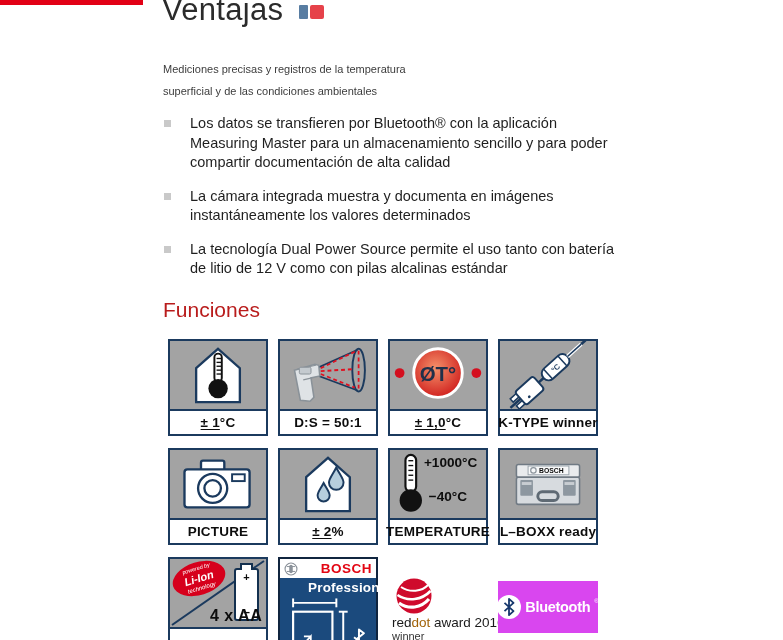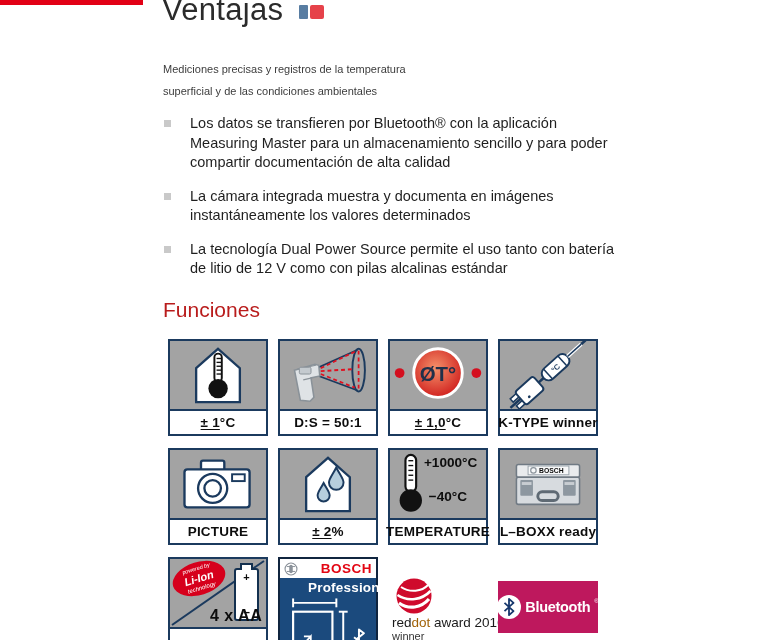--- a/index.html
+++ b/index.html
@@ -49,21 +49,21 @@
   .app-line{color:#fff;font-weight:bold;font-size:13.5px;text-align:center;margin-top:2px;letter-spacing:.2px;padding-left:28px;}
   .app-draw{flex:1;}
   
   .reddot-cell{position:relative;background:#fff;}
   .reddot-text{position:absolute;left:4px;top:59px;font-size:13.5px;color:#1a1a1a;line-height:14px;white-space:nowrap;}
   .reddot-text .bold{font-weight:normal;}
   .reddot-text .red{color:#a16207;font-weight:normal;}
   .reddot-winner{position:absolute;left:4px;top:73px;font-size:11px;color:#333;}
   
   .bt-cell{position:relative;}
-  .bt-box{position:absolute;left:0;top:24px;width:100px;height:52px;background:#be185d;display:flex;align-items:center;justify-content:center;gap:4px;}
+  .bt-box{position:absolute;left:0;top:24px;width:100px;height:52px;background:#d946ef;display:flex;align-items:center;justify-content:center;gap:4px;}
   .bt-circle{width:24px;height:24px;background:#fff;border-radius:50%;display:flex;align-items:center;justify-content:center;flex:none;}
   .bt-word{color:#fff;font-weight:bold;font-size:14.5px;letter-spacing:-.3px;}
   .bt-reg{color:#fff;font-size:6px;vertical-align:top;position:relative;top:-6px;}
 </style>
 </head>
 <body>
 
 <div id="red-line" class="abs"></div>
 
 <h1 id="page-title" class="abs">Ventajas</h1>

